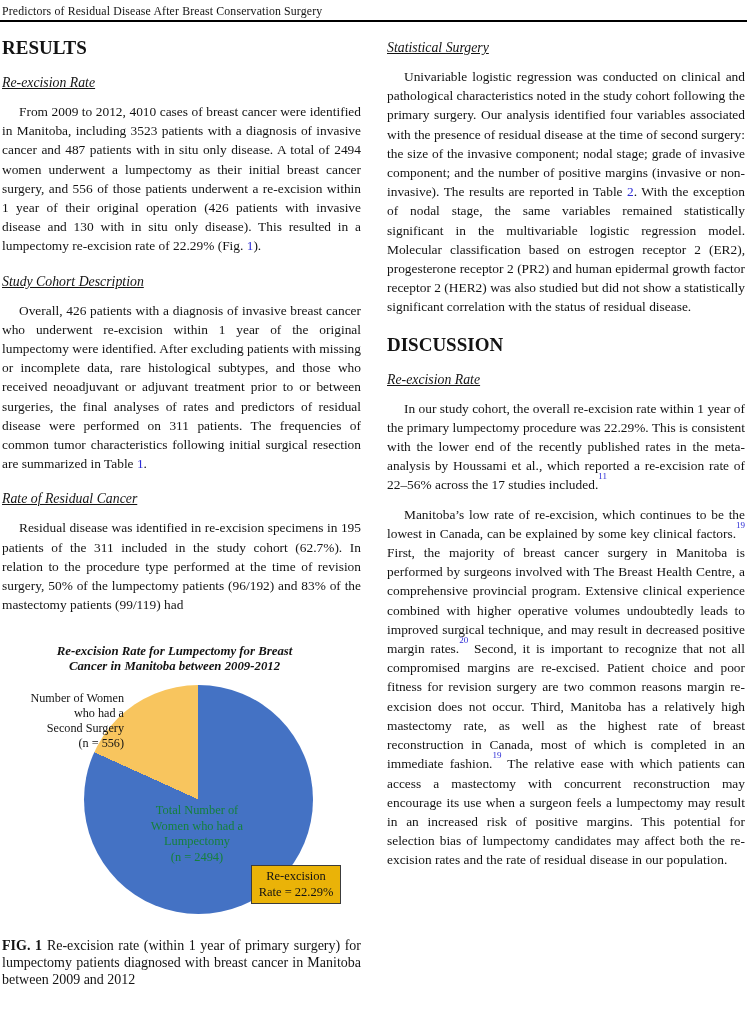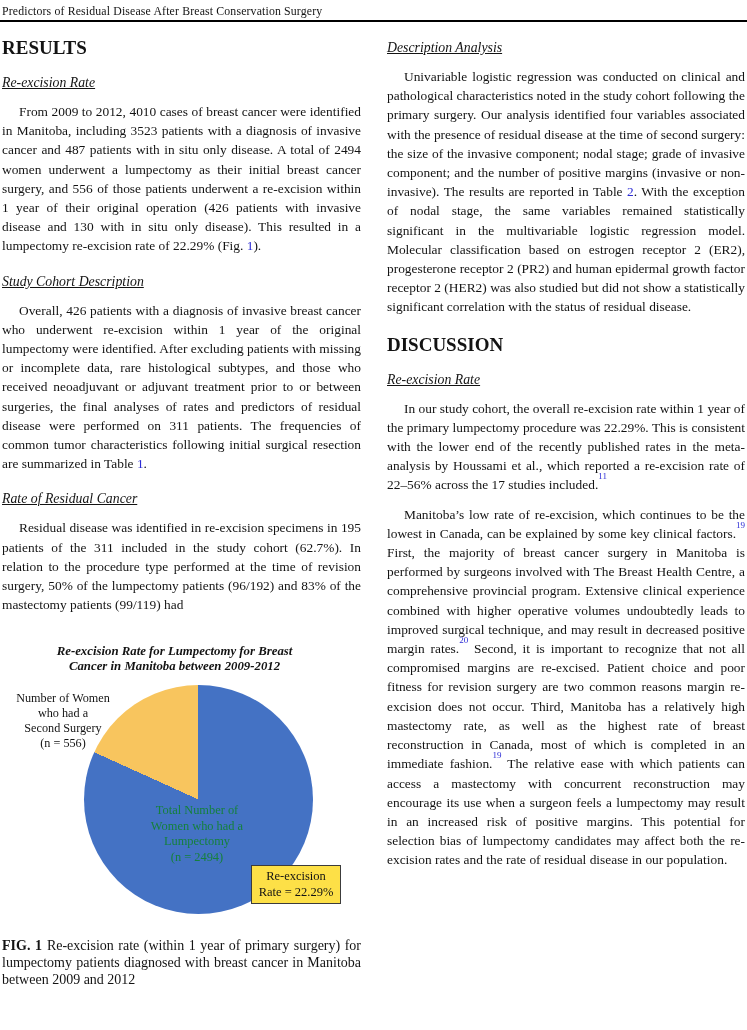--- a/index.html
+++ b/index.html
@@ -29,29 +29,29 @@
 
   .figure { margin-top:30px; }
   .fig-title {
     font-size:12.8px; font-weight:bold; line-height:14.5px;
     text-align:center; white-space:pre-line; margin:0 14px 0 0;font-style:italic;
   }
   .chart-area { position:relative; height:236px; margin-top:6px; }
   .pie { position:absolute; left:82px; top:6px; width:229px; height:229px; border-radius:50%; }
   .pie-outside-label {
     position:absolute; left:0; top:12px; width:122px;
-    font-size:12.2px; line-height:14.8px; text-align:center; white-space:pre-line;
+    font-size:12.2px; line-height:14.8px; text-align:right; white-space:pre-line;
   }
   .pie-inside-label {
     position:absolute; left:116px; top:124px; width:158px;
     color:#15803d; font-size:12.4px; line-height:15.5px; text-align:center; white-space:pre-line;
   }
   .rate-box {
     position:absolute; left:249px; top:186px; width:84px;
-    border:1px solid #3c3c3c; background:#fde047;
+    border:1px solid #3c3c3c; background:#eab308;
     font-size:12.5px; line-height:15.5px; text-align:center;
     padding:3px 2px; white-space:pre-line;
   }
   .fig-caption { margin-top:22px; font-size:14px; line-height:17px; text-align:justify; }
   .cap-label { font-weight:bold; margin-right:5px; }
 </style>
 <title>Predictors of Residual Disease After Breast Conservation Surgery</title></head>
 <body>
 
 <div class="page">
@@ -86,21 +86,21 @@
           <div class="rate-box">Re-excision
 Rate = 22.29%</div>
         </div>
         <figcaption class="fig-caption">
           <span class="cap-label">FIG. 1</span><span>Re-excision rate (within 1 year of primary surgery) for lumpectomy patients diagnosed with breast cancer in Manitoba between 2009 and 2012</span>
         </figcaption>
       </figure>
     </div>
 
     <div class="col col-right" id="right-blocks">
-        <div class="h2">Description Analysis</div>
+        <div class="h2">Statistical Surgery</div>
         <p class="blk">Univariable logistic regression was conducted on clinical and pathological characteristics noted in the study cohort following the primary surgery. Our analysis identified four variables associated with the presence of residual disease at the time of second surgery: the size of the invasive component; nodal stage; grade of invasive component; and the number of positive margins (invasive or non-invasive). The results are reported in Table <span class="link">2</span>. With the exception of nodal stage, the same variables remained statistically significant in the multivariable logistic regression model. Molecular classification based on estrogen receptor 2 (ER2), progesterone receptor 2 (PR2) and human epidermal growth factor receptor 2 (HER2) was also studied but did not show a statistically significant correlation with the status of residual disease.</p>
         <div class="h1">DISCUSSION</div>
         <div class="h2">Re-excision Rate</div>
         <p class="blk">In our study cohort, the overall re-excision rate within 1 year of the primary lumpectomy procedure was 22.29%. This is consistent with the lower end of the recently published rates in the meta-analysis by Houssami et al., which reported a re-excision rate of 22–56% across the 17 studies included.<sup class="ref">11</sup></p>
         <p class="blk">Manitoba’s low rate of re-excision, which continues to be the lowest in Canada, can be explained by some key clinical factors.<sup class="ref">19</sup> First, the majority of breast cancer surgery in Manitoba is performed by surgeons involved with The Breast Health Centre, a comprehensive provincial program. Extensive clinical experience combined with higher operative volumes undoubtedly leads to improved surgical technique, and may result in decreased positive margin rates.<sup class="ref">20</sup> Second, it is important to recognize that not all compromised margins are re-excised. Patient choice and poor fitness for revision surgery are two common reasons margin re-excision does not occur. Third, Manitoba has a relatively high mastectomy rate, as well as the highest rate of breast reconstruction in Canada, most of which is completed in an immediate fashion.<sup class="ref">19</sup> The relative ease with which patients can access a mastectomy with concurrent reconstruction may encourage its use when a surgeon feels a lumpectomy may result in an increased risk of positive margins. This potential for selection bias of lumpectomy candidates may affect both the re-excision rates and the rate of residual disease in our population.</p>
       </div>
   </div>
 </div>
 
 </body></html>

